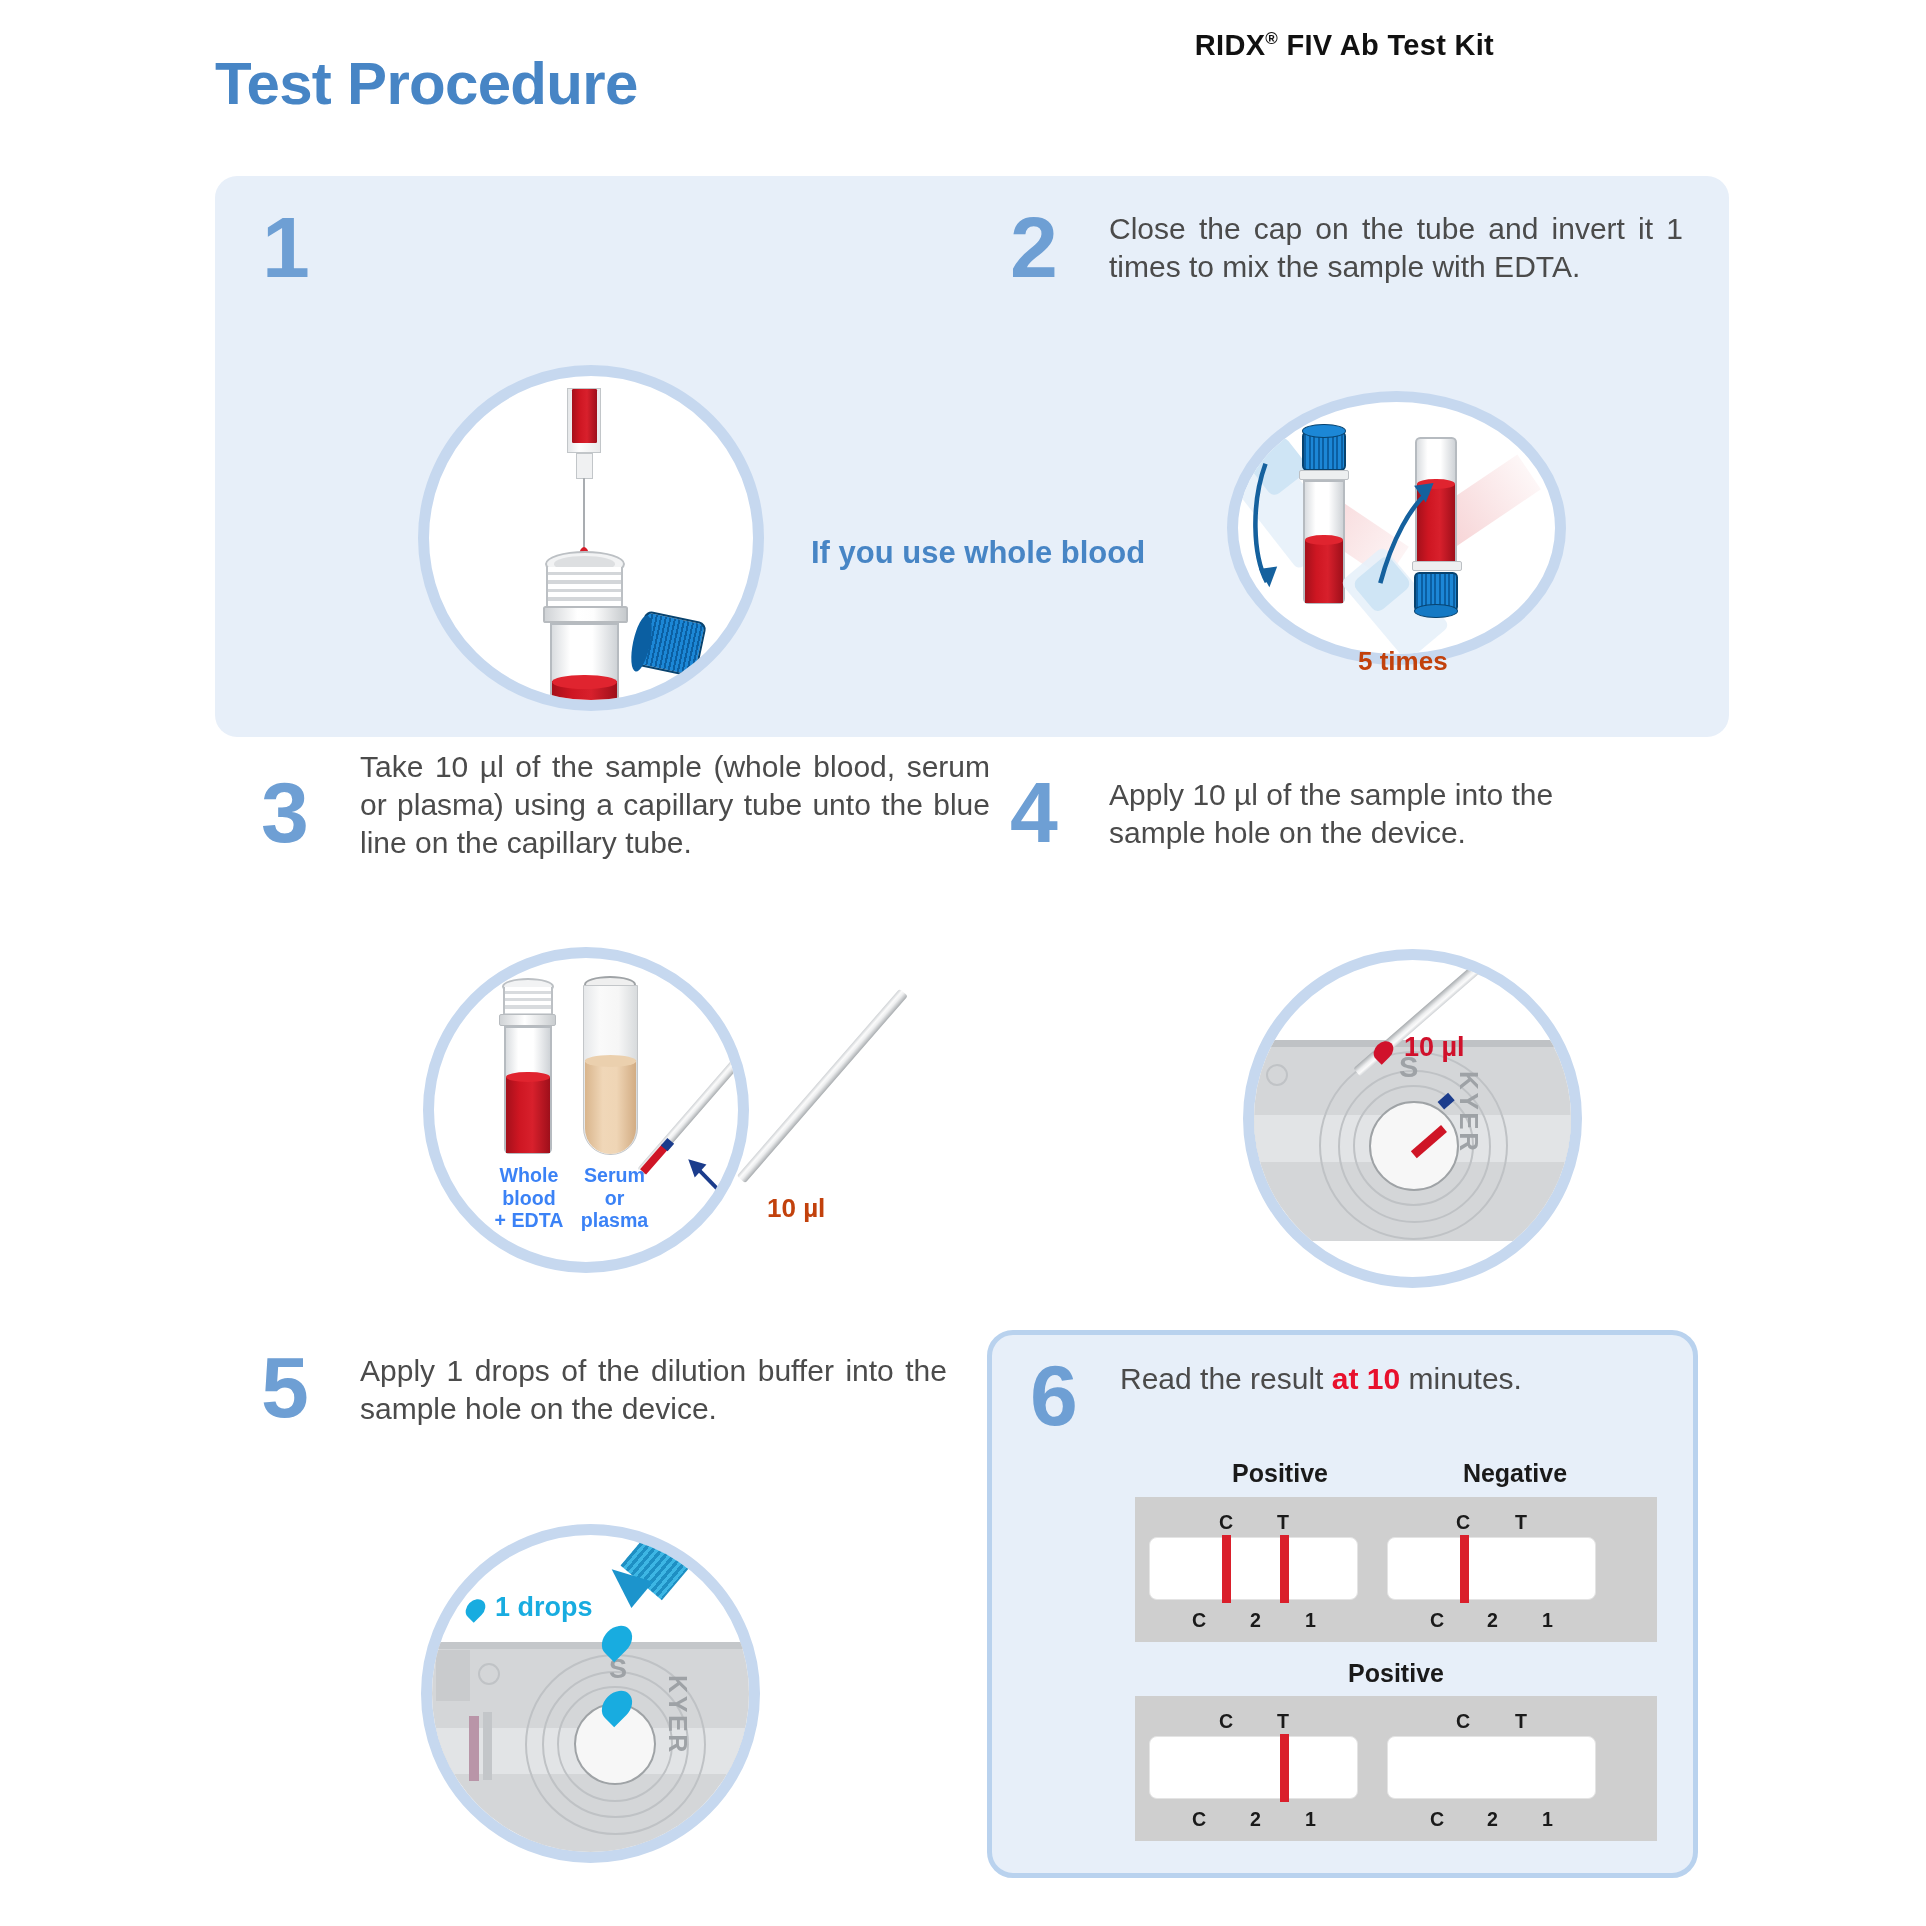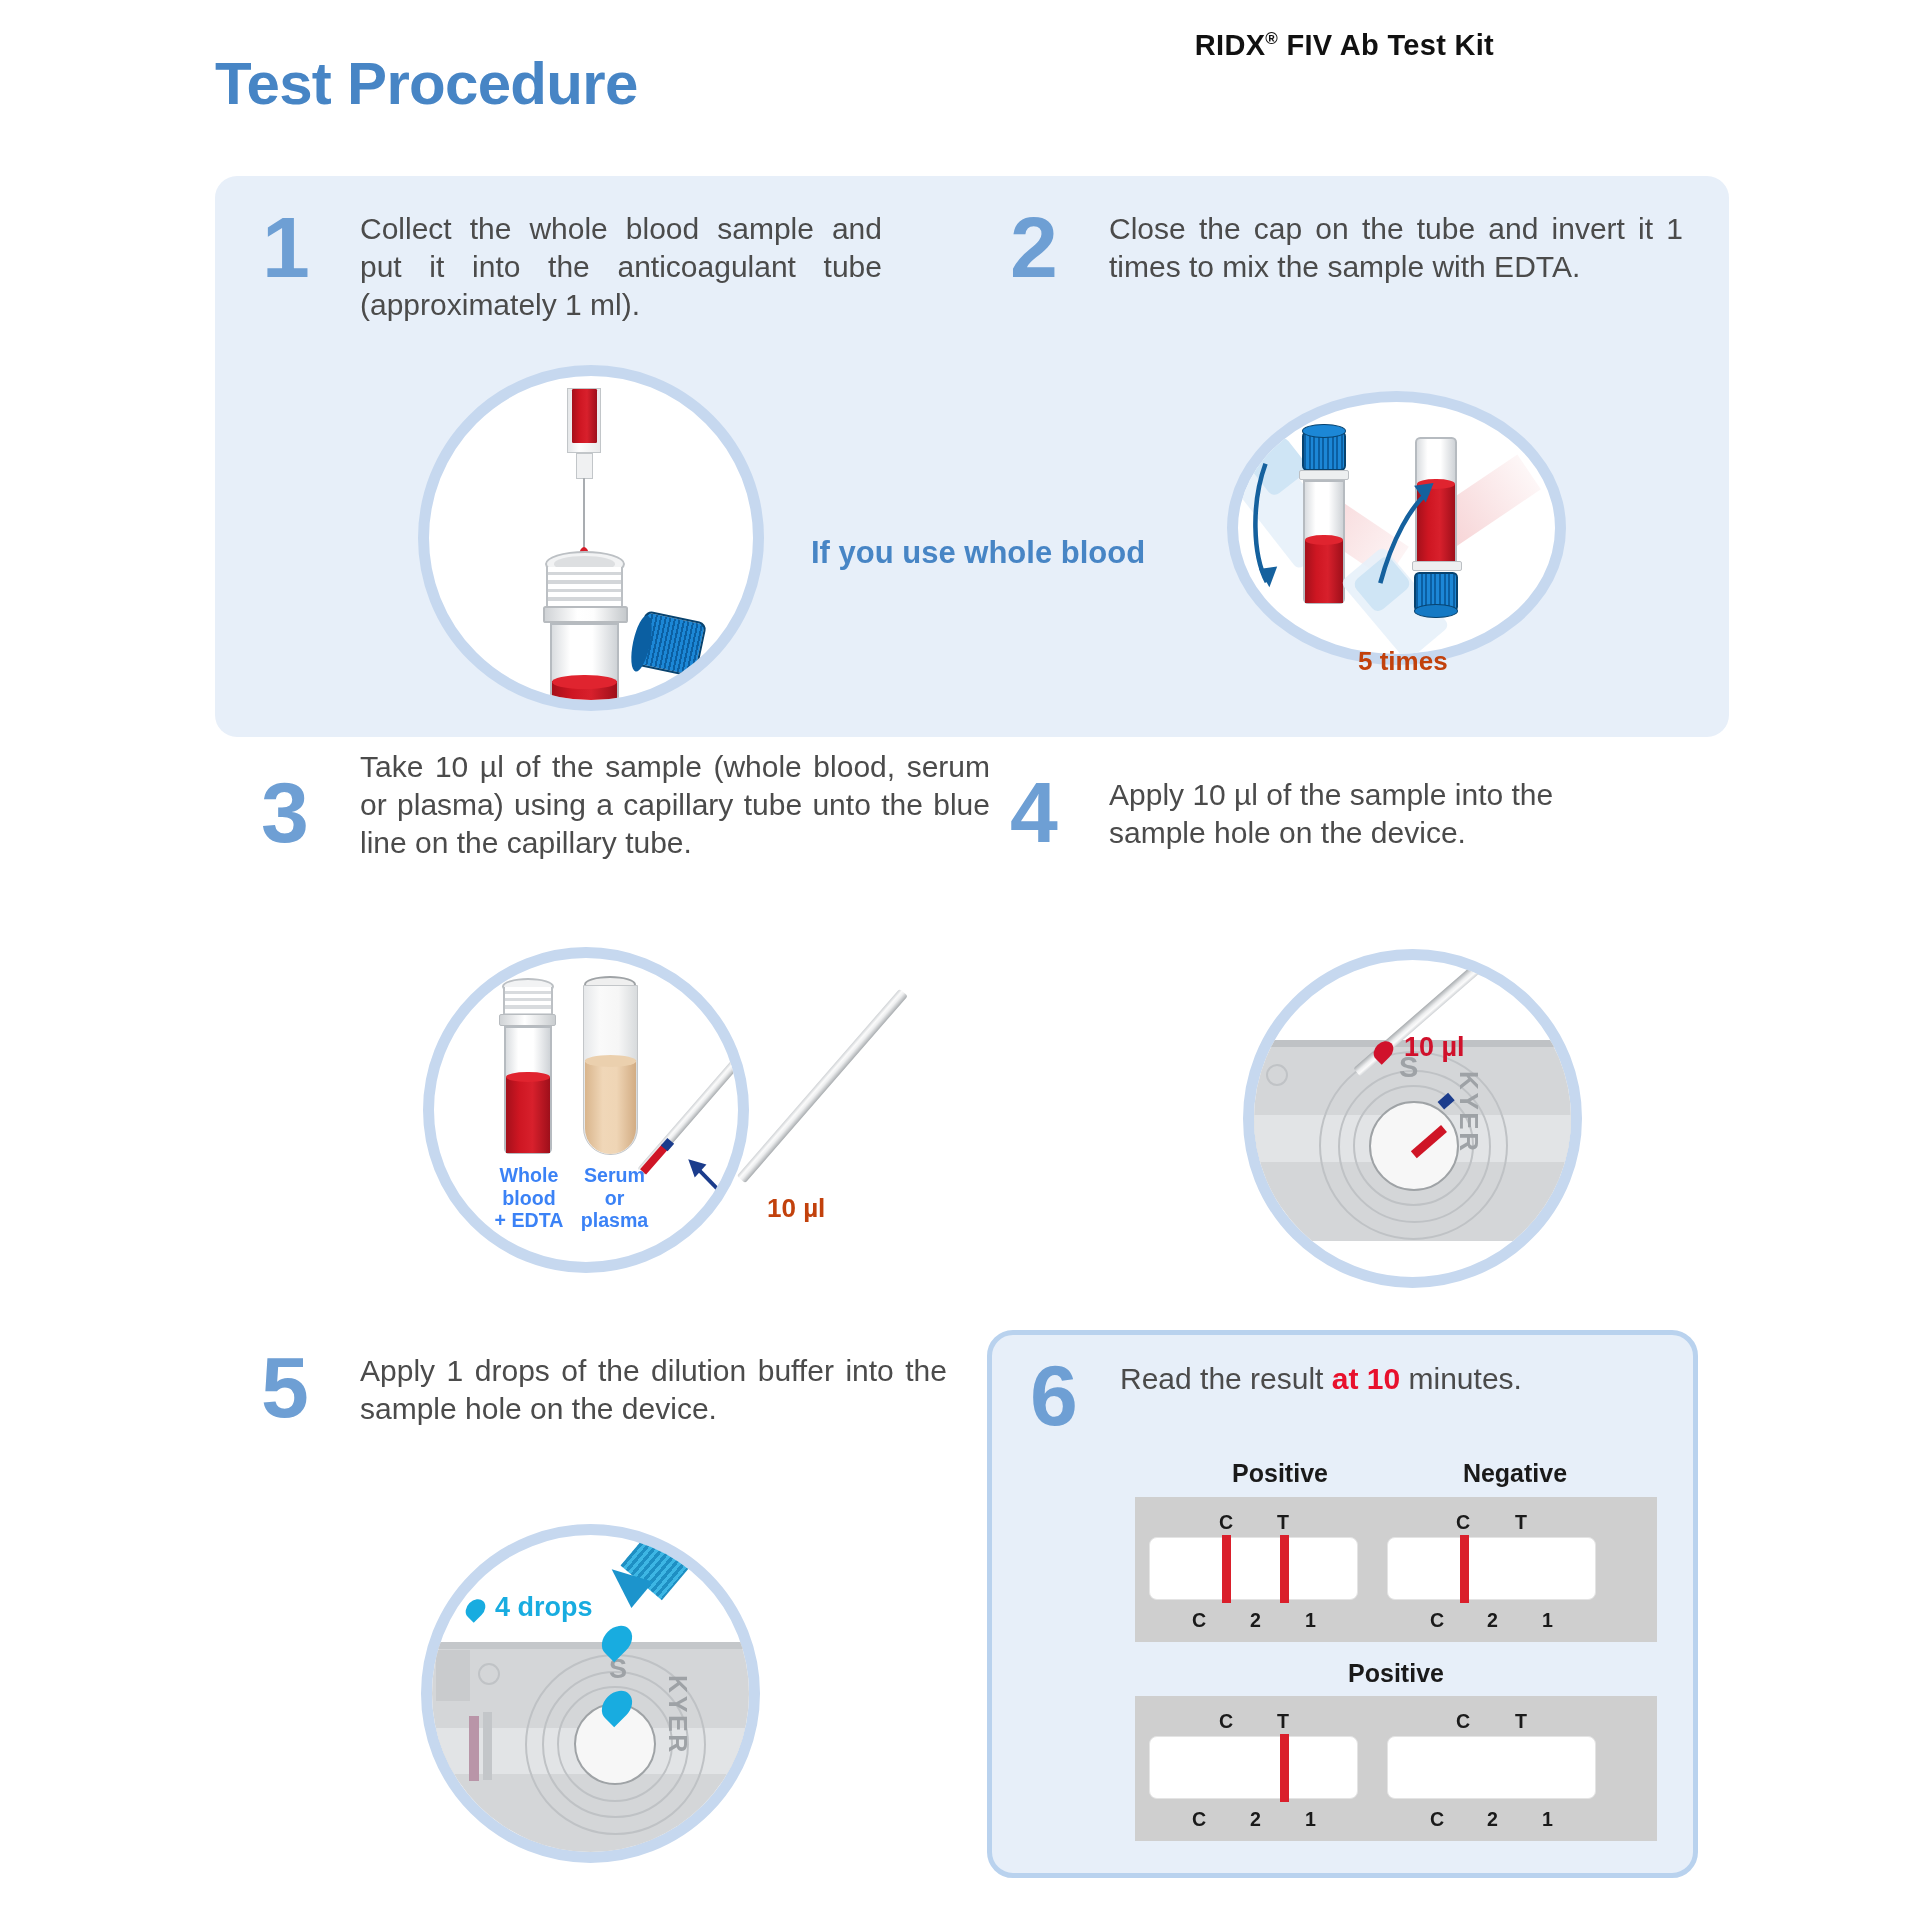--- a/index.html
+++ b/index.html
@@ -147,21 +147,20 @@
 
   <div class="kit-title">
     <span>RIDX</span><sup>®</sup><span> FIV Ab Test Kit</span>
   </div>
 
   <div class="page-title">Test Procedure</div>
 
   <div class="panel-top"></div>
 
   <div class="step-num" style="left:262px; top:209px;">1</div>
-  <div class="step-text justify" style="left:360px; top:210px; width:522px;">Collect the whole blood sample and put it into the anticoagulant tube (approximately 1 ml).</div>
 
   <div class="circle" style="left:418px; top:365px; width:346px; height:346px;">
 
     <div style="position:absolute;left:138px;top:11.7px;width:34px;height:65px;background:linear-gradient(to right,#E5E7E9 0%,#FDFDFD 35%,#E9EAEB 100%);border:1.3px solid #C2C6C9;"></div>
     <div class="tube-blood" style="left:143px;top:13px;width:25px;height:54px;border-radius:1.3px;"></div>
     <div style="position:absolute;left:147px;top:77px;width:17px;height:26px;background:#F0F1F2;border:1.3px solid #C2C6C9;"></div>
 
     <div style="position:absolute;left:154px;top:102px;width:2px;height:72px;background:#A9ADB1;"></div>
 
     <div style="position:absolute;left:150px;top:171px;width:10.4px;height:15.7px;background:#D51A27;border-radius:50% 50% 50% 50%/60% 60% 40% 40%;"></div>
@@ -305,21 +304,21 @@
     <div style="position:absolute;left:51px;top:177px;width:9px;height:68px;background:#C3C6C9;"></div>
 
     <div style="position:absolute;left:228px;top:-11.7px;width:98px;height:54px;background:#1F9FD4;border-radius:7.8px;transform:rotate(40deg);"></div>
     <div style="position:absolute;left:196px;top:10.4px;width:54px;height:43px;background:repeating-linear-gradient(to right,#1E8FC3 0px,#1E8FC3 3.3px,#3DB6E4 3.3px,#3DB6E4 6.5px);transform:rotate(40deg);"></div>
     <div style="position:absolute;left:175px;top:30px;width:0;height:0;border-left:40px solid #1C94CC;border-top:17px solid transparent;border-bottom:17px solid transparent;transform:rotate(220deg);"></div>
 
     <div class="droplet-cyan" style="left:172px;top:89px;width:26px;height:34px;"></div>
     <div class="droplet-cyan" style="left:172px;top:154px;width:26px;height:34px;"></div>
 
     <div class="droplet-cyan" style="left:35px;top:63px;width:17px;height:22px;"></div>
-    <div class="note-cyan" style="left:63px;top:57px;">4 drops</div>
+    <div class="note-cyan" style="left:63px;top:57px;">1 drops</div>
   </div>
 
   <div class="panel-six"></div>
   <div class="step-num" style="left:1030px; top:1357px;">6</div>
   <div class="step-text" style="left:1120px; top:1360px; width:522px;"><span>Read the result </span><span class="red-em">at 10</span><span> minutes.</span></div>
 
   <div class="res-title" style="left:1195px; top:1459px; width:170px;">Positive</div>
   <div class="res-title" style="left:1430px; top:1459px; width:170px;">Negative</div>
 
   <div class="res-group" style="left:1135px; top:1497px; width:522px; height:145px;">

